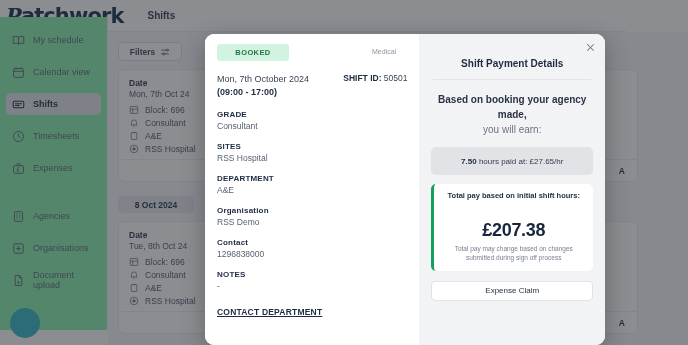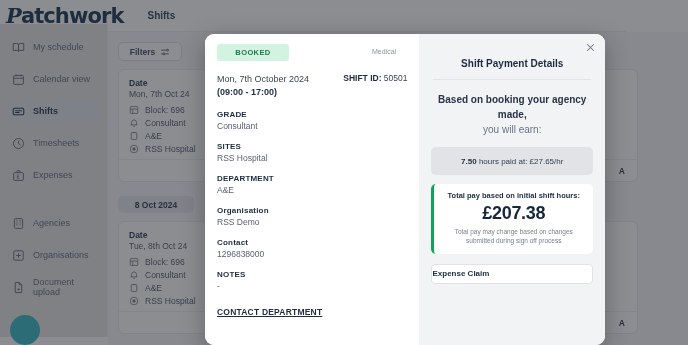--- a/index.html
+++ b/index.html
@@ -23,22 +23,22 @@
     margin-left: 6px; font-size: 21px; font-weight: 700;
     color: #0e2a47; letter-spacing: -0.9px;
     font-family: "DejaVu Sans", sans-serif;
   }
   .logo .swirl { font-family: "DejaVu Serif", serif; font-style: italic; }
   .topbar-title {
     margin-left: 24px; font-size: 10px; font-weight: 700; color: #27364b;
   }
 
   .sidebar {
-    position: absolute; top: 24px; left: 0; width: 108px; height: 313px;
-    background: #e5e5e5; border-right: 1px solid #eceef1;
+    position: absolute; top: 17px; left: 0; width: 108px; height: 313px;
+    background: #86efac; border-right: 1px solid #eceef1;
     padding-top: 12px;
   }
   .nav-item {
     display: flex; align-items: center; gap: 8px;
     height: 22px; margin: 0 6px 10px 6px; padding-left: 6px;
     border-radius: 5px; font-size: 9px; color: #5b6475;
   }
   .nav-item.active { background: #e2e6ec; color: #16263c; font-weight: 700; }
   .nav-item .ico { width: 13px; height: 13px; flex: 0 0 13px; display: block; }
   .nav-gap { height: 16px; }
@@ -145,31 +145,31 @@
     height: 28px; display: flex; align-items: center; justify-content: center;
     font-size: 8px; color: #333c4c;
   }
   .hours-box b { font-weight: 700; color: #1d2b41; }
   .total-box {
     margin-top: 9px; background: #ffffff; border-radius: 5px;
     border-left: 3px solid #15a05a; padding: 7px 6px 8px 6px; text-align: center;
   }
   .total-box .t1 { font-size: 7.5px; font-weight: 700; color: #1d2b41; }
   .total-box .t2 {
-    font-size: 18px; font-weight: 700; color: #16263c; margin-top: 3px;
+    font-size: 18px; font-weight: 700; color: #16263c; margin-top: 20px;
     letter-spacing: -0.3px;
   }
   .total-box .t3 {
     font-size: 6.5px; color: #767f8e; margin-top: 3px; line-height: 1.45;
   }
   .btn-row { display: flex; gap: 8px; margin-top: 10px; }
   .btn {
     flex: 1; height: 20px; background: #fff; border: 1px solid #e0e2e7;
-    border-radius: 4px; display: flex; align-items: center; justify-content: flex-start;
-    gap: 4px; font-size: 8px; color: #1d2b41; font-weight: 700;
+    border-radius: 4px; display: flex; align-items: center; justify-content: center;
+    gap: 4px; font-size: 8px; color: #1d2b41; font-weight: 400;
   }
   .btn .ico { width: 10px; height: 10px; }
 </style>
 </head>
 <body>
 
 <div id="app">
 
   <div class="bg-layer">
 

